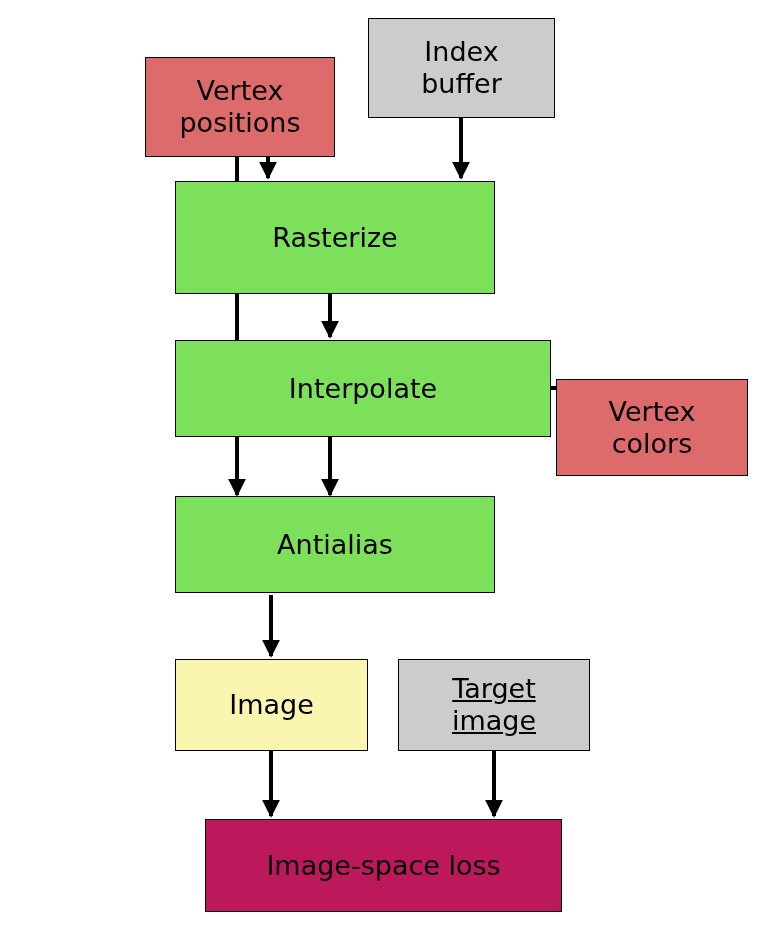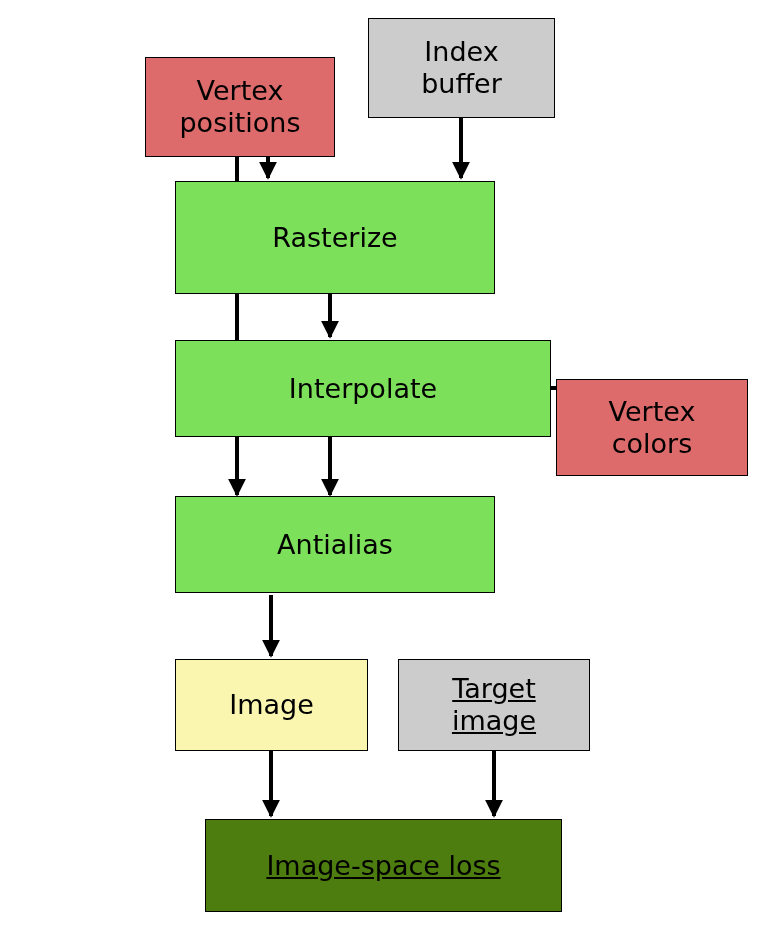--- a/index.html
+++ b/index.html
@@ -28,21 +28,21 @@
     box-sizing:border-box;
     font-size:27px;
     line-height:1.18;
     color:#000000;
     white-space:pre-line;
   }
   .c-red{background:#dd6b6b;margin-top:39px;}
   .c-gray{background:#cccccc;}
   .c-green{background:#7de05a;}
   .c-yellow{background:#faf6b0;}
-  .c-blue{background:#4d7c0f;text-decoration:underline;}
+  .c-blue{background:#be185d;}
 
   #n-vertex-positions{left:145px;top:18px;width:190px;height:100px;}
   #n-index-buffer{left:368px;top:18px;width:187px;height:100px;}
   #n-rasterize{left:175px;top:181px;width:320px;height:113px;}
   #n-interpolate{left:175px;top:340px;width:376px;height:97px;}
   #n-vertex-colors{left:556px;top:340px;width:192px;height:97px;}
   #n-antialias{left:175px;top:496px;width:320px;height:97px;}
   #n-image{left:175px;top:659px;width:193px;height:92px;}
   #n-target-image{left:398px;top:659px;width:192px;height:92px;text-decoration:underline;}
   #n-loss{left:205px;top:819px;width:357px;height:93px;}

